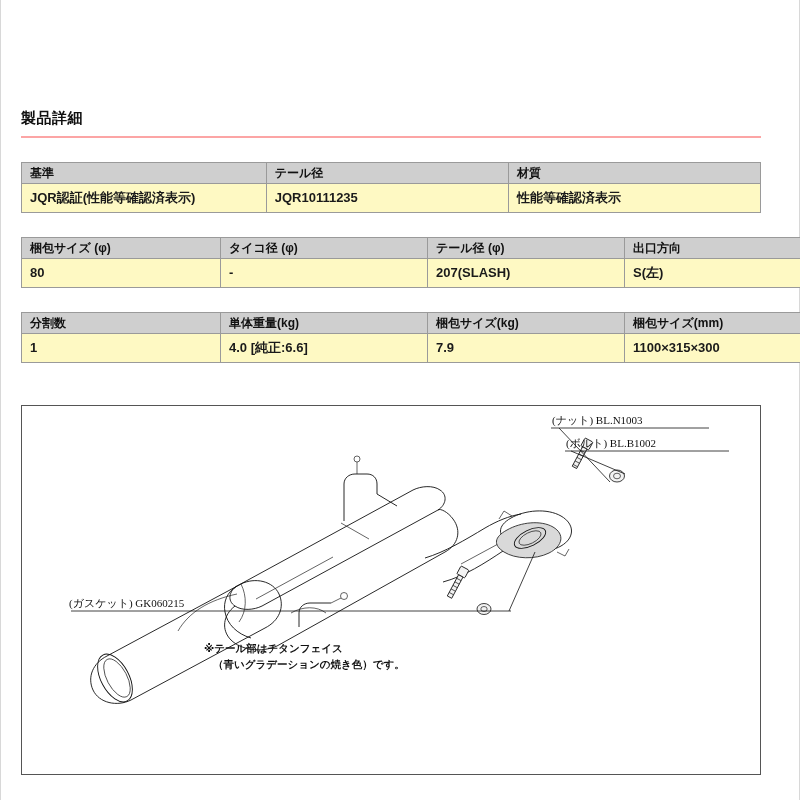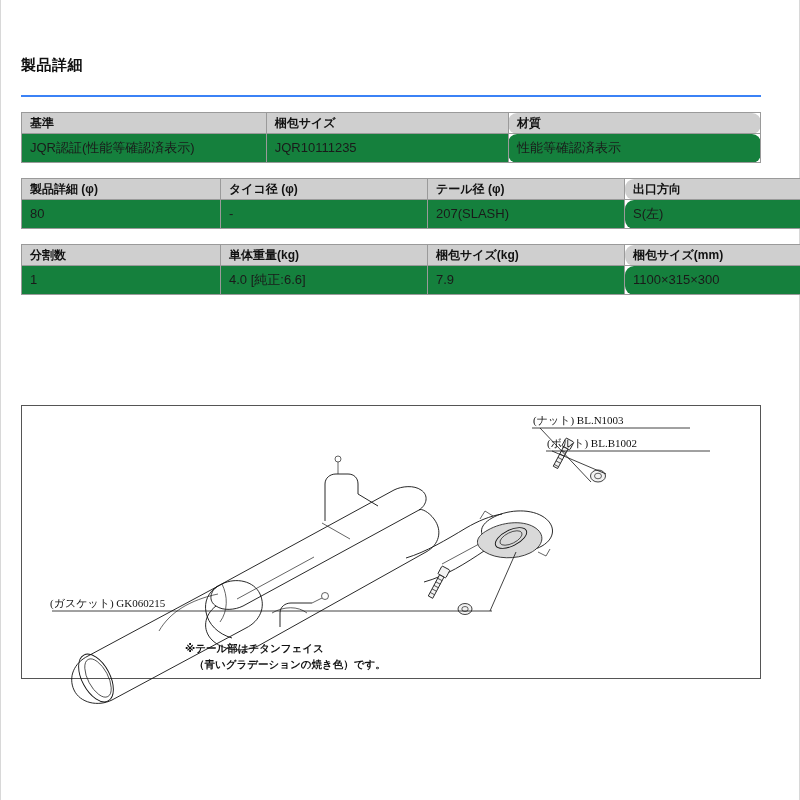--- a/index.html
+++ b/index.html
@@ -27,80 +27,81 @@
   }
   .content {
     position: absolute;
     left: 20px;
     top: 0;
     width: 740px;
   }
 
   
   .section-head {
-    margin-top: 56px;
-    padding-bottom: 21px;
-    border-bottom: 2px solid #3b82f6;
+    margin-top: 109px;
+    padding-bottom: 9px;
+    border-bottom: 2px solid #fca5a5;
   }
   .section-title {
     font-size: 15px;
     font-weight: bold;
     letter-spacing: 0.5px;
     line-height: 1.2;
     color: #111;
   }
 
   
   .spec-table {
     width: 740px;
     border-collapse: collapse;
-    margin-top: 15px;
+    margin-top: 24px;
     table-layout: fixed;
   }
   .spec-table th,
   .spec-table td {
     border: 1px solid #9a9a9a;
     text-align: left;
     vertical-align: middle;
     padding: 0 8px;
     font-size: 12.5px;
     line-height: 1.2;
   }
   .spec-table th {
     background: #cfcfcf;
     font-weight: bold;
     height: 20px;
     color: #111;
     font-size: 12px;
   }
   .spec-table td {
-    background: #15803d;
+    background: #fef9c3;
     height: 28px;
-    font-weight: normal;
+    font-weight: bold;
     color: #1a1a1a;
     font-size: 13px;
   }
 
   
   .c-a { width: 182px; }
   .c-b { width: 190px; }
   .c-c { width: 180px; }
-  .c-d { width: 188px; border-radius: 9px; }
+  .c-d { width: 188px; }
   .c-full { width: 740px; }
 
   
   .diagram-box {
     position: absolute;
     left: 20px;
     top: 405px;
     width: 740px;
-    height: 274px;
+    height: 370px;
     box-sizing: border-box;
     border: 1px solid #555555;
     background: #ffffff;
+    padding-left: 19px;
   }
   .diagram-box svg { display: block; }
 
   .dz-text {
     font-family: "Liberation Serif", "DejaVu Serif", serif;
     font-size: 11px;
     fill: #111;
   }
   .note-text {
     font-family: "Liberation Sans", "DejaVu Sans", sans-serif;
@@ -121,35 +122,35 @@
   <div class="content">
 
     <div class="section-head">
       <div class="section-title">製品詳細</div>
     </div>
 
     <table class="spec-table">
       <tbody>
           <tr>
         <th class="c-a">基準</th>
-        <th class="c-c">梱包サイズ</th>
+        <th class="c-c">テール径</th>
         <th class="c-d">材質</th>
       </tr>
       <tr>
         <td class="c-a">JQR認証(性能等確認済表示)</td>
         <td class="c-c">JQR10111235</td>
         <td class="c-d">性能等確認済表示</td>
       </tr>
     </tbody>
       </table>
 
     <table class="spec-table">
       <tbody>
           <tr>
-        <th class="c-a">製品詳細 (φ)</th>
+        <th class="c-a">梱包サイズ (φ)</th>
         <th class="c-b">タイコ径 (φ)</th>
         <th class="c-c">テール径 (φ)</th>
         <th class="c-d">出口方向</th>
       </tr>
       <tr>
         <td class="c-a">80</td>
         <td class="c-b">-</td>
         <td class="c-c">207(SLASH)</td>
         <td class="c-d">S(左)</td>
       </tr>

